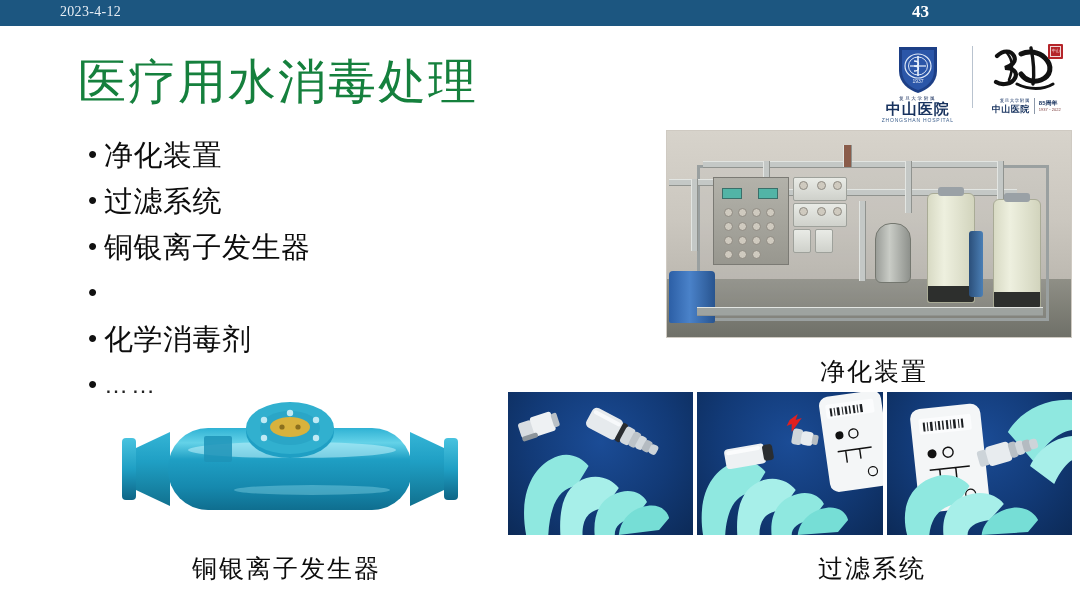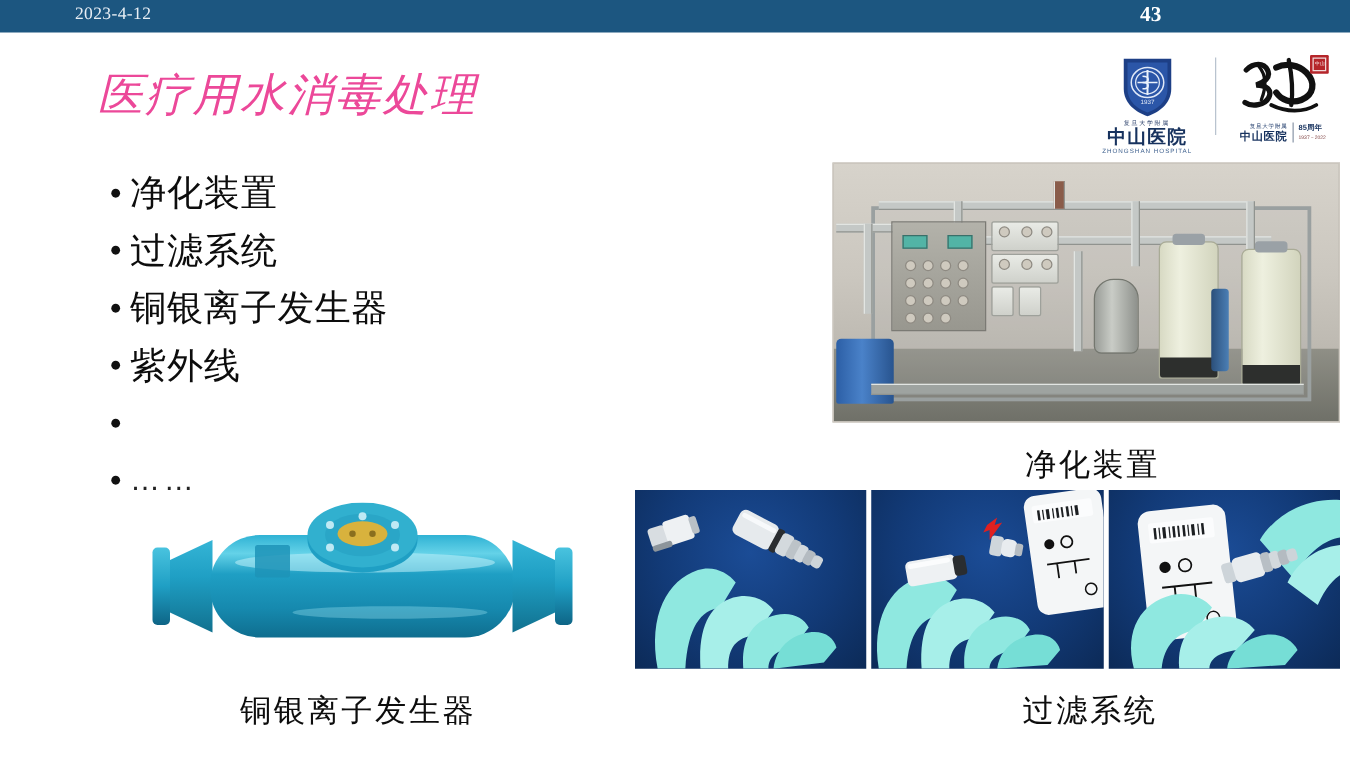--- a/index.html
+++ b/index.html
@@ -47,26 +47,25 @@
     font-size: 17px;
     font-weight: bold;
     color: #ffffff;
   }
 
   
   .slide-title {
     position: absolute;
     left: 78px;
     top: 58px;
-    font-size: 36px;
+    font-size: 48px;
     line-height: 1;
-    color: #ec4899;
+    color: #15803d;
     letter-spacing: 2px;
     white-space: nowrap;
-    font-style: italic;
   }
 
   
   .bullets {
     position: absolute;
     left: 88px;
     top: 134px;
     width: 420px;
   }
   .bullet-row {
@@ -328,24 +327,24 @@
     <div class="bullet-row">
       <span class="bullet-dot">•</span>
       <span class="bullet-text">过滤系统</span>
     </div>
     <div class="bullet-row">
       <span class="bullet-dot">•</span>
       <span class="bullet-text">铜银离子发生器</span>
     </div>
     <div class="bullet-row">
       <span class="bullet-dot">•</span>
-      <span class="bullet-text">紫外线</span>
     </div>
     <div class="bullet-row">
       <span class="bullet-dot">•</span>
+      <span class="bullet-text">化学消毒剂</span>
     </div>
     <div class="bullet-row ellipsis">
       <span class="bullet-dot">•</span>
       <span class="bullet-text">……</span>
     </div>
   </div>
 
   <div class="logo-block">
 
     <div class="logo-shield-wrap">

